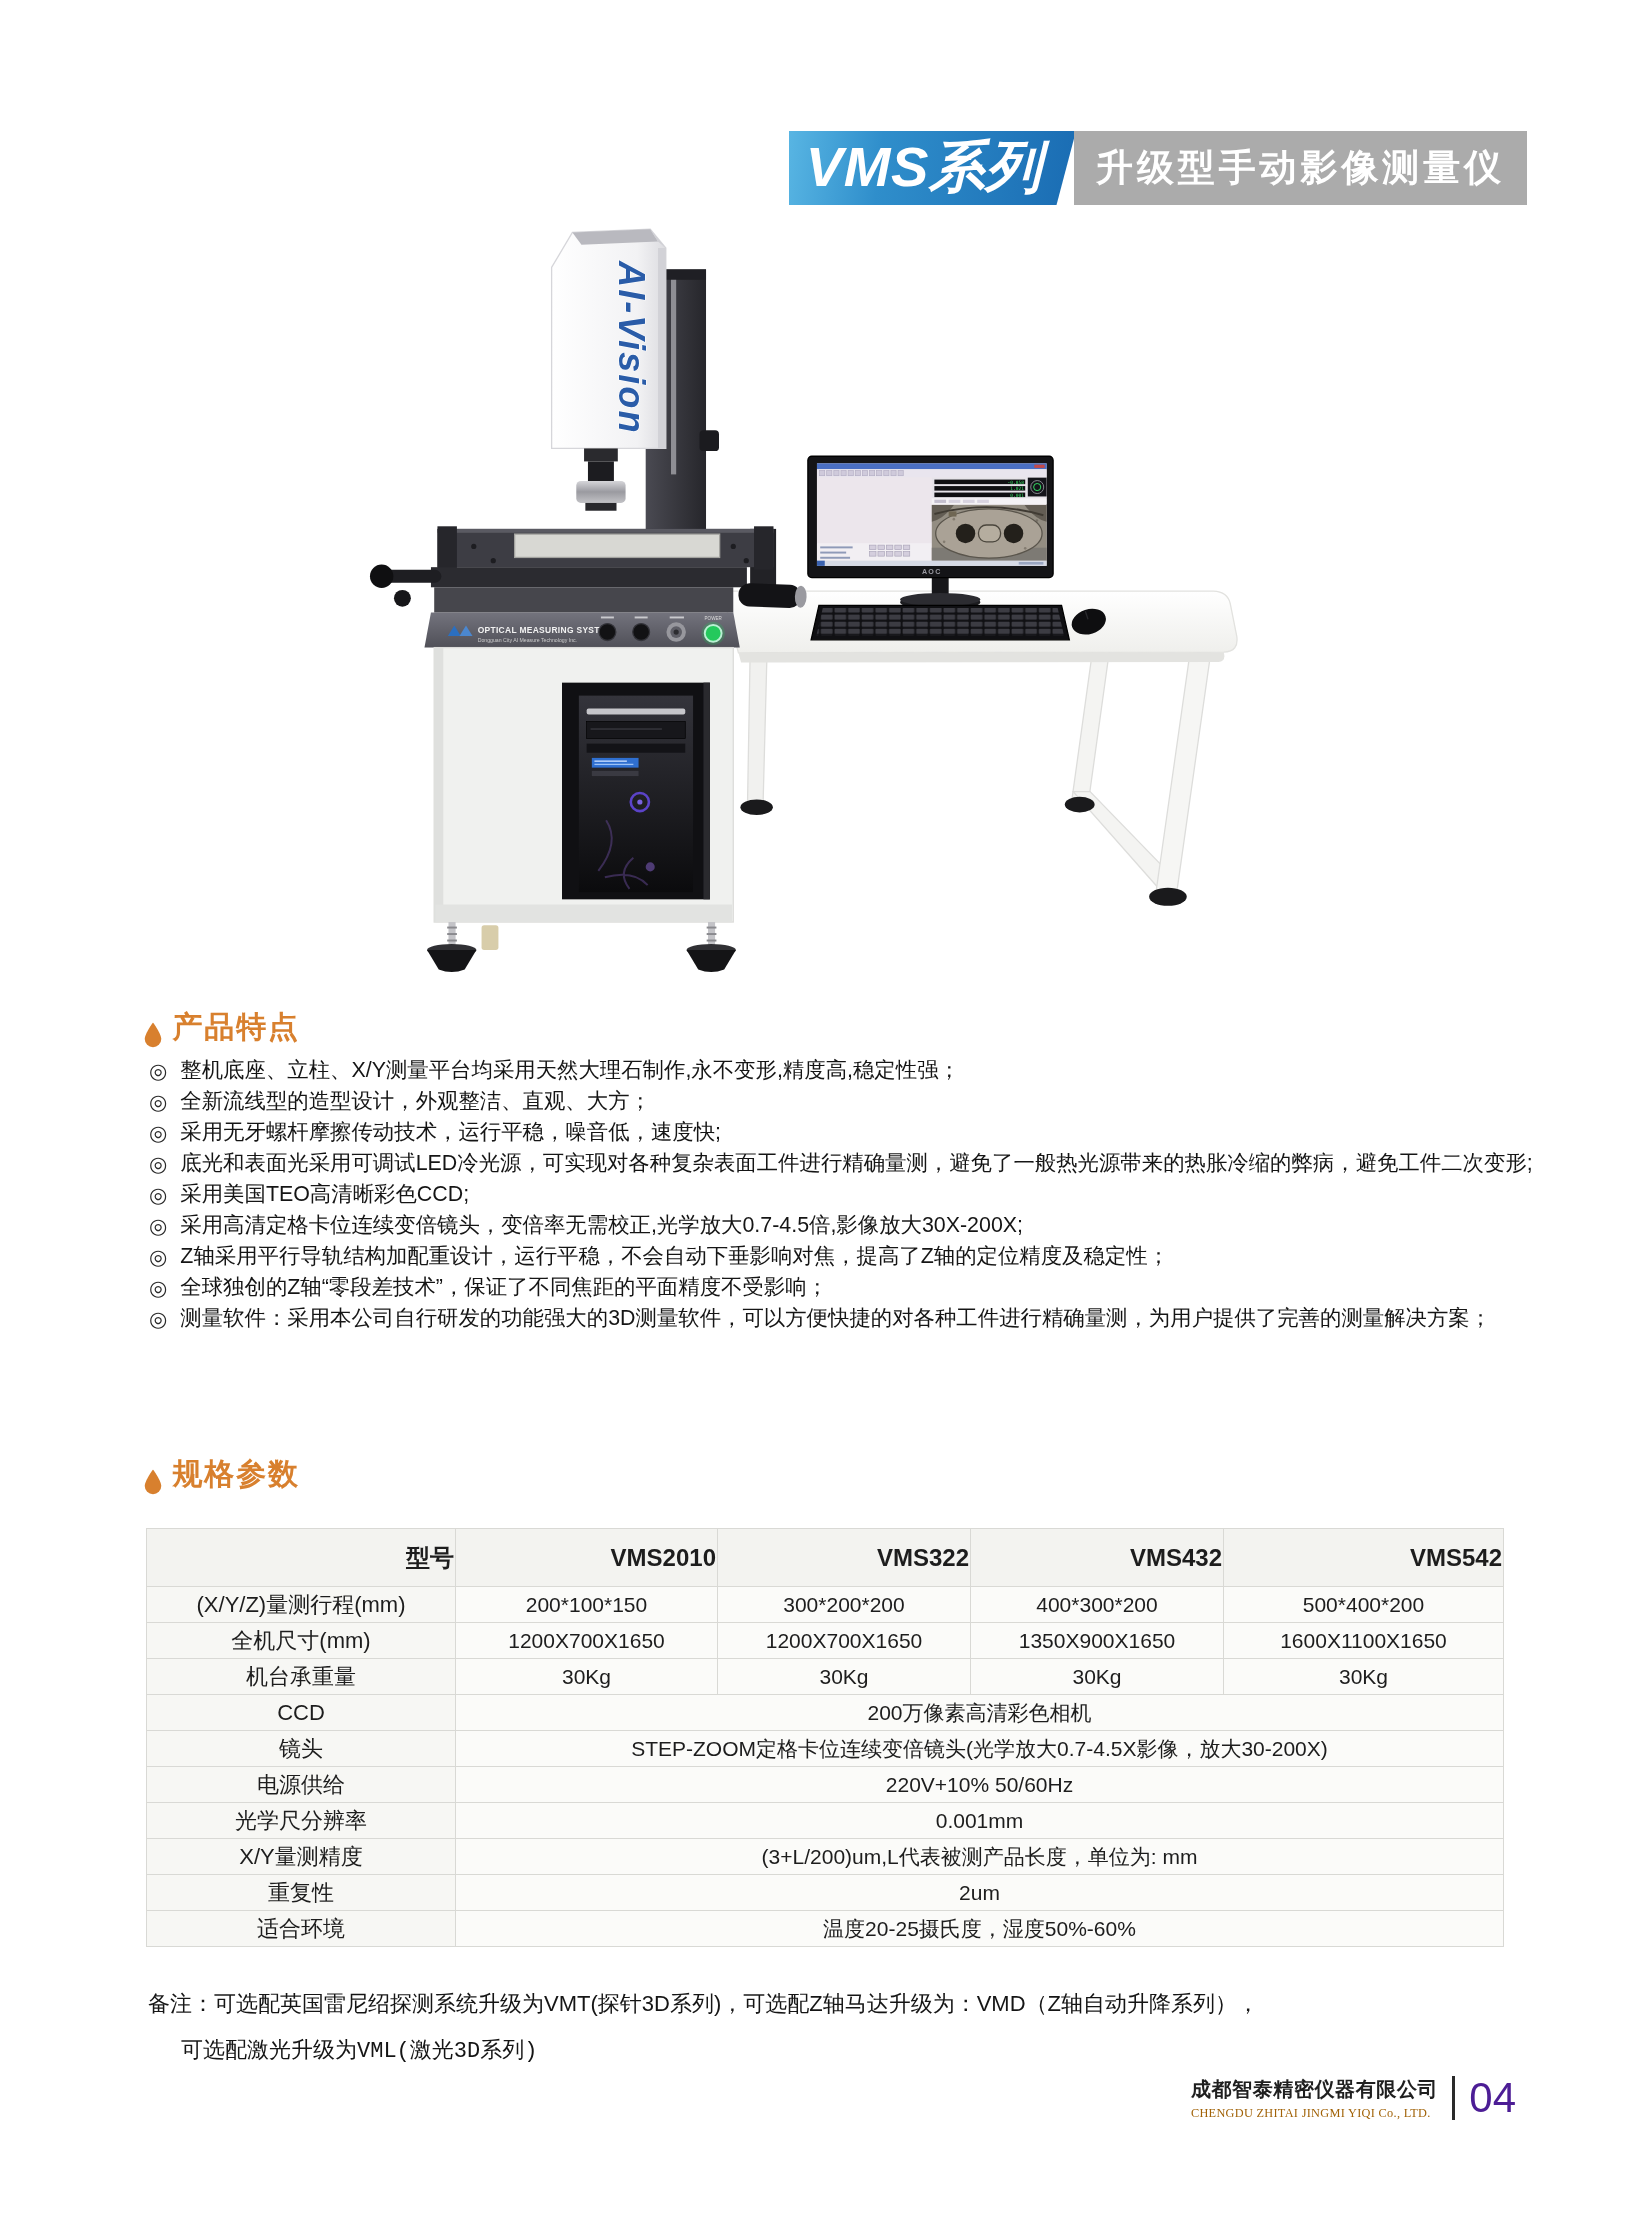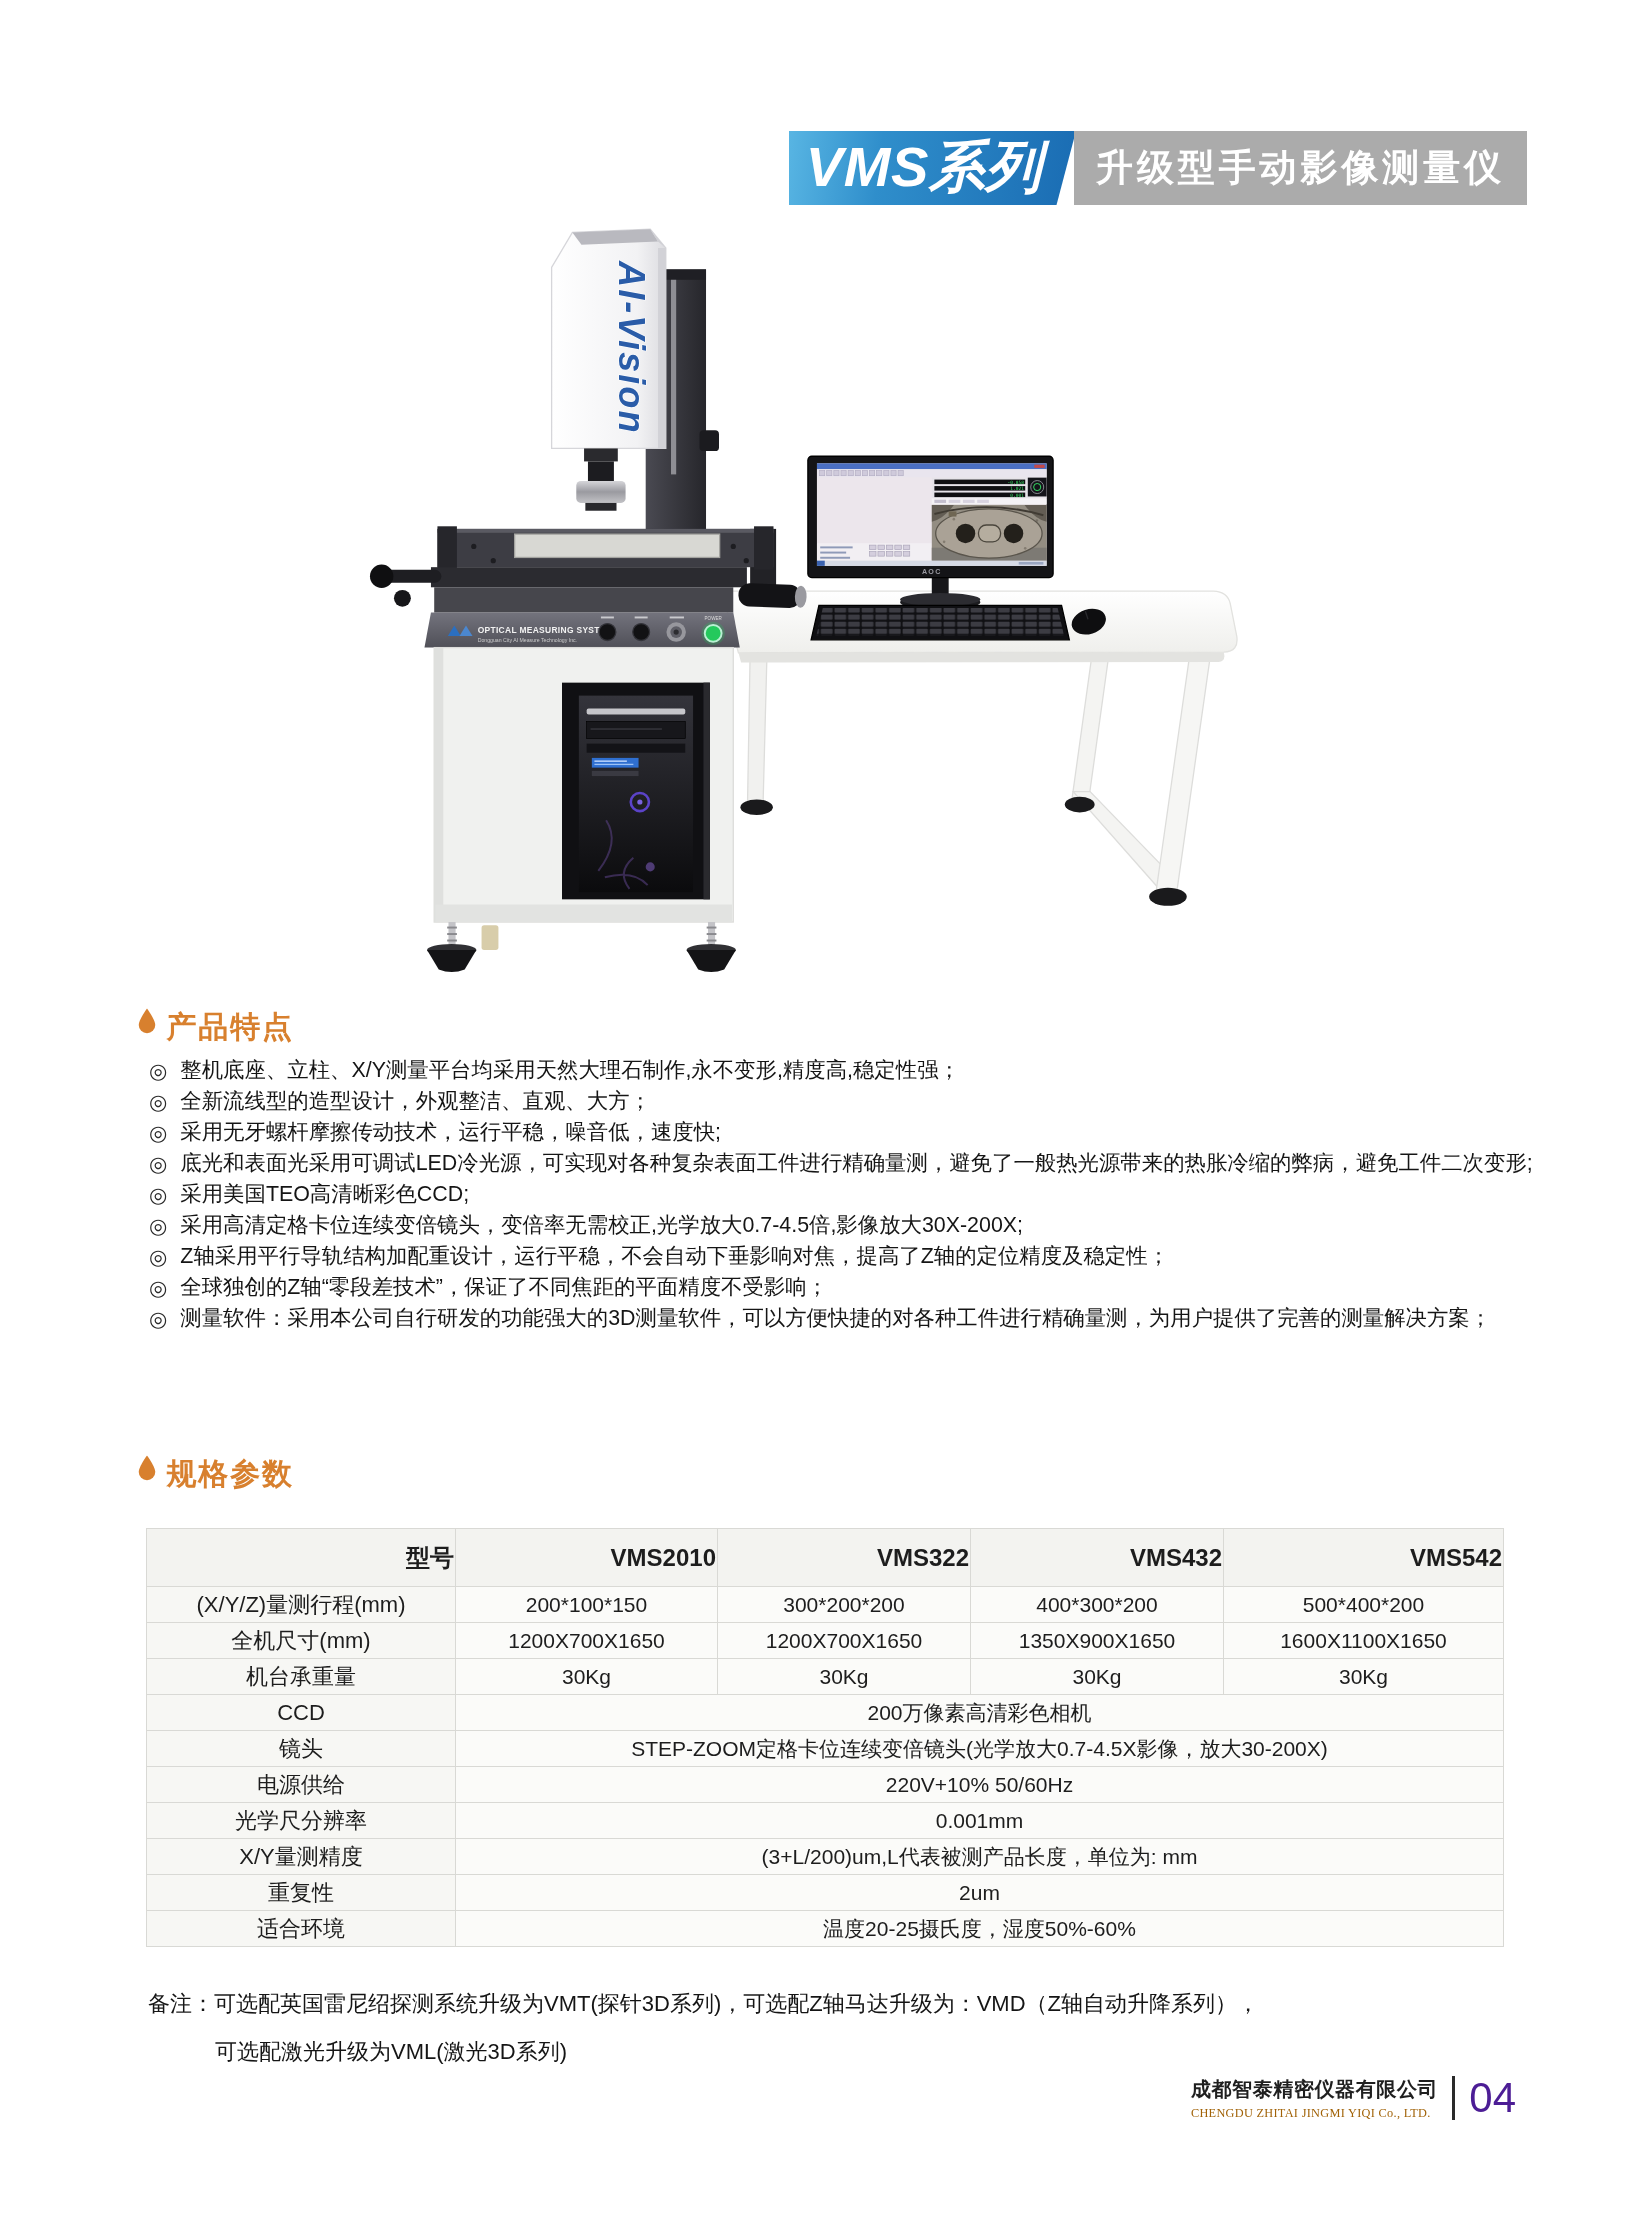--- a/index.html
+++ b/index.html
@@ -19,21 +19,21 @@
     letter-spacing:0.6px;padding-right:17px;white-space:nowrap;
   }
   .hdr-sub{
     position:absolute;left:1074px;top:131px;width:453px;height:74px;
     background:#ababab;display:flex;align-items:center;justify-content:center;
   }
   .hdr-sub span{color:#fff;font-size:37px;font-weight:700;letter-spacing:3.9px;white-space:nowrap;}
   
   .photo{position:absolute;left:357px;top:214px;width:1038px;height:779px;}
   
-  .sec{position:absolute;left:138px;display:flex;align-items:flex-start;gap:10.4px;}
+  .sec{position:absolute;left:144px;display:flex;align-items:flex-end;gap:10.4px;}
   .sec .ttl{font-size:30px;font-weight:700;color:#d8802e;letter-spacing:1.9px;white-space:nowrap;}
   .sec-features{top:1007px;}
   .sec-specs{top:1454px;}
   
   .features{position:absolute;left:149px;top:1055px;margin:0;padding:0;list-style:none;}
   .features li{display:flex;align-items:flex-start;height:31px;white-space:nowrap;}
   .features .bl{font-size:21px;color:#2a2a2a;margin-right:13px;line-height:31px;}
   .features .bt{font-size:21.4px;color:#151515;line-height:31px;}
   
   .spec-table{
@@ -43,21 +43,21 @@
   .spec-table th,.spec-table td{
     border:1.9px solid #d9d9d5;text-align:center;vertical-align:middle;color:#1d1d1d;
     overflow:hidden;white-space:nowrap;
   }
   .spec-table thead th{height:55px;font-size:24px;font-weight:700;background:#f3f3f0;text-align:right;}
   .spec-table tbody tr{height:36px;}
   .spec-table tbody th{font-weight:400;font-size:22px;background:#f7f7f4;}
   .spec-table tbody td{font-size:21px;}
   
   .notes{position:absolute;left:148px;top:1980px;font-size:22px;color:#151515;line-height:48px;}
-  .notes .l2{margin-left:67px;}
+  .notes .l2{margin-left:33px;font-family:Liberation Mono, monospace;}
   
   .footer{position:absolute;right:130px;top:2076px;display:flex;align-items:center;}
   .footer .co{font-family:Liberation Serif, serif;}
   .footer .cn{font-size:20px;font-weight:700;color:#1f1f1f;letter-spacing:0.6px;}
   .footer .en{font-size:12.3px;color:#a16207;margin-top:2.6px;letter-spacing:0.3px;}
   .footer .div{width:2.6px;height:44px;background:#2a2a2a;margin:0 14.3px;}
   .footer .pg{font-size:42px;color:#4c1d95;line-height:44px;}
 </style>
 </head>
 <body>

